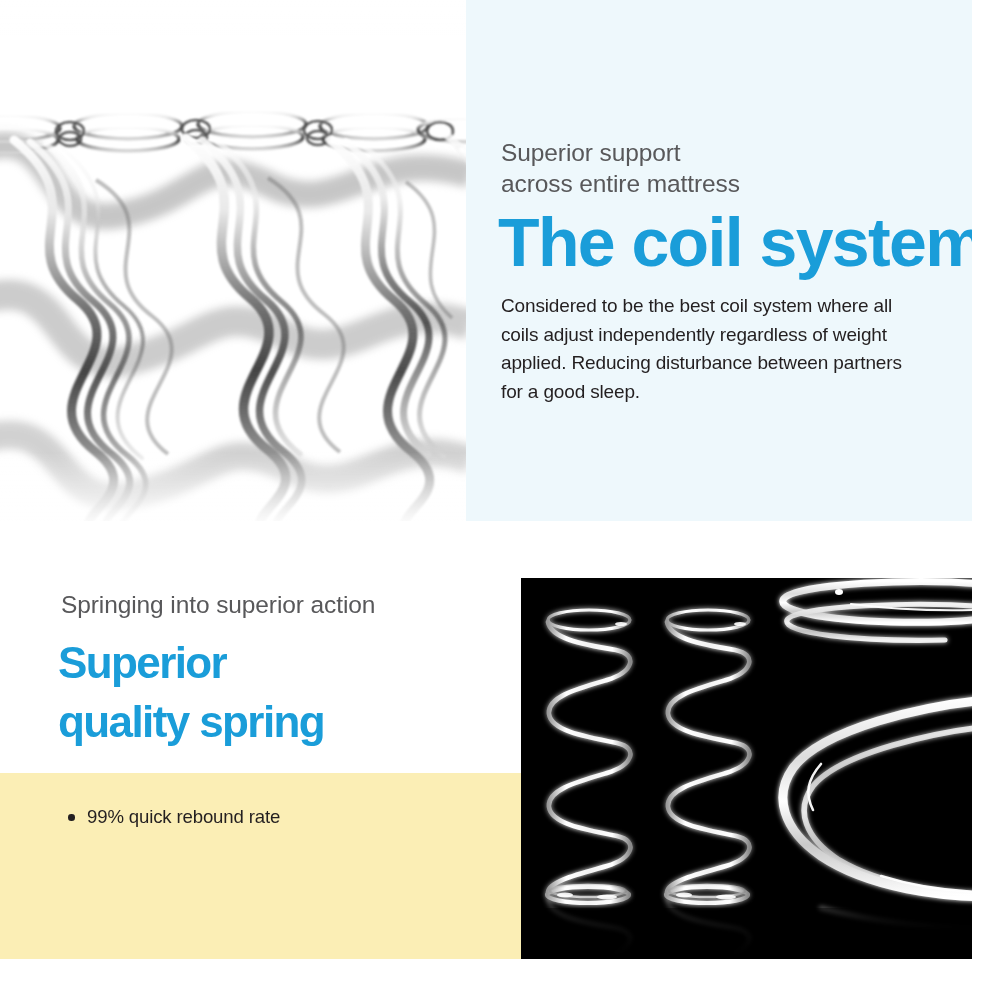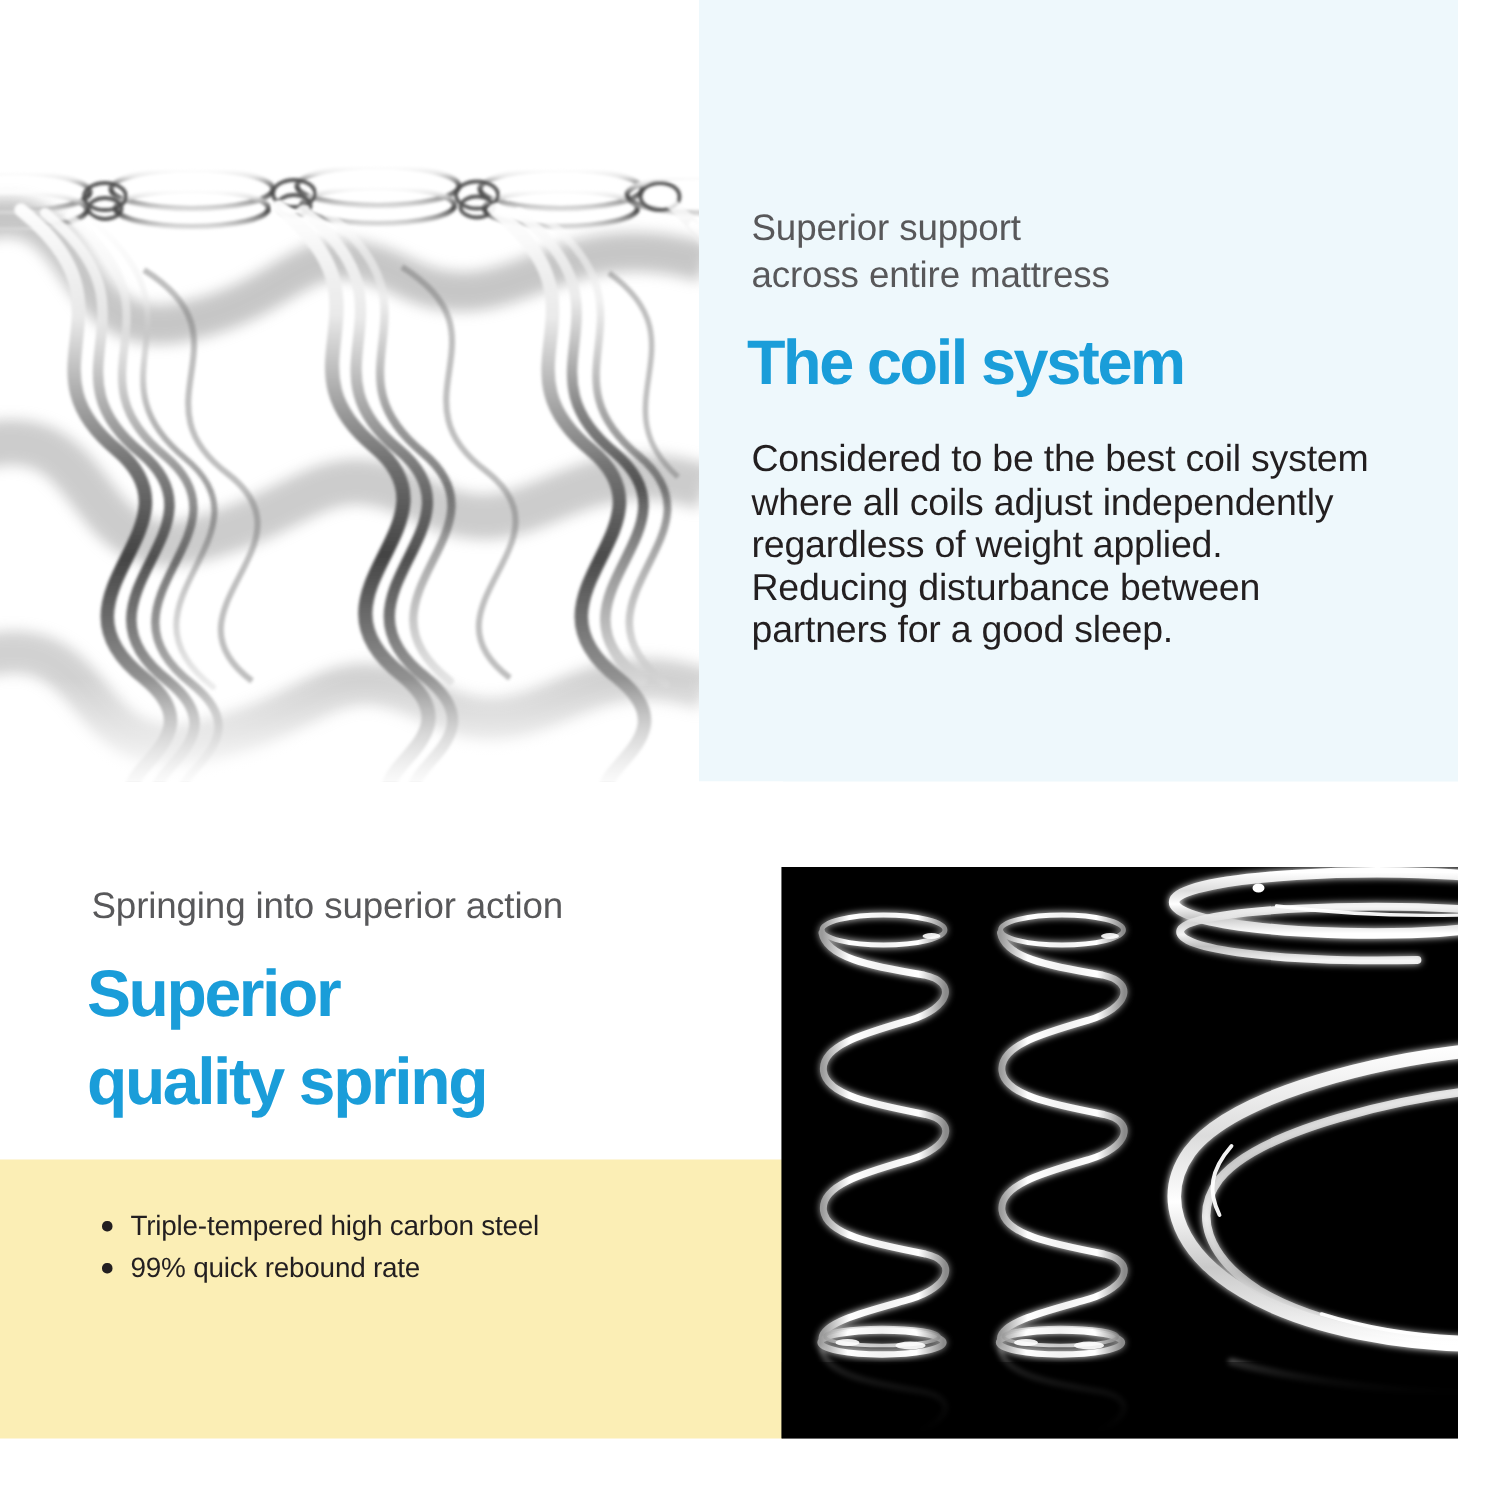--- a/index.html
+++ b/index.html
@@ -56,32 +56,32 @@
 
   .headline-blue {
     position: absolute;
     color: #1a9dd9;
     font-weight: bold;
     letter-spacing: -1.6px;
   }
   #coil-headline {
     left: 32px;
     top: 207px;
-    font-size: 42px;
+    font-size: 68px;
     line-height: 70px;
     white-space: nowrap;
   }
 
   #coil-body {
     position: absolute;
     left: 35px;
     top: 292px;
     width: 412px;
     color: #231f20;
-    font-size: 25px;
+    font-size: 19px;
     line-height: 28.5px;
     letter-spacing: -0.15px;
   }
 
   
   #panel-bottom-left {
     position: absolute;
     left: 0;
     top: 521px;
     width: 522px;
@@ -263,21 +263,20 @@
   </div>
 
   <div id="panel-bottom-left">
     <div class="eyebrow" id="spring-eyebrow">Springing into superior action</div>
 
     <div class="headline-blue" id="spring-headline">Superior
 quality spring</div>
 
     <div id="feature-band">
       <ul id="feature-list">
-        <li>Triple-tempered high carbon steel</li>
         <li>99% quick rebound rate</li>
       </ul>
     </div>
   </div>
 
   <div id="panel-bottom-image">
     <svg class="photo-svg" viewBox="0 0 479 381" preserveAspectRatio="xMidYMid slice" aria-hidden="true">
       <defs>
         <linearGradient id="chrome" x1="0" y1="0" x2="1" y2="0">
           <stop offset="0%" stop-color="#9a9a9a"></stop>

